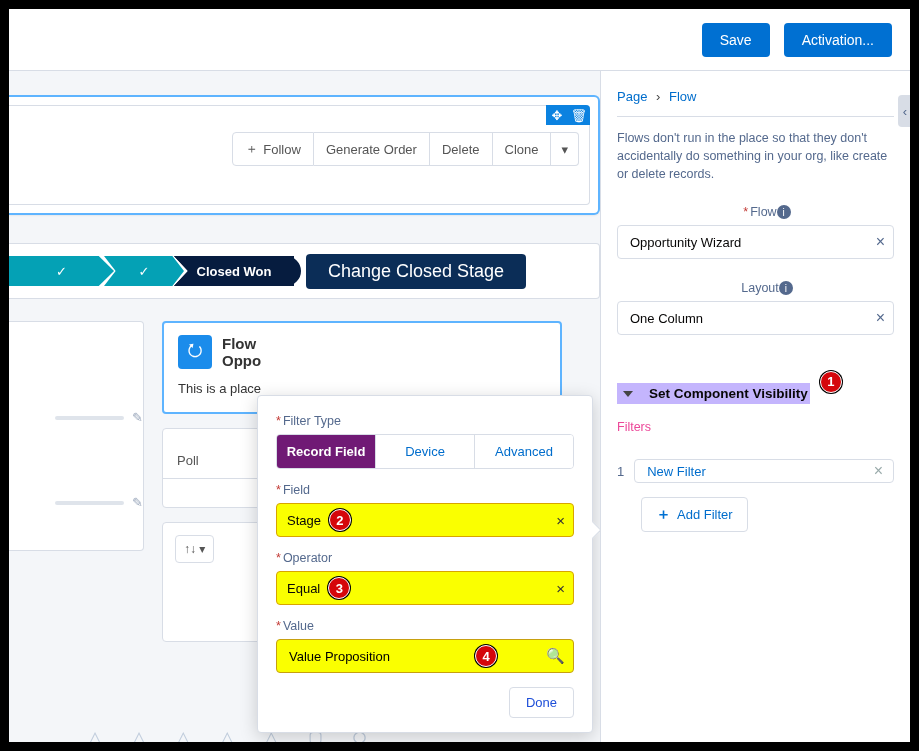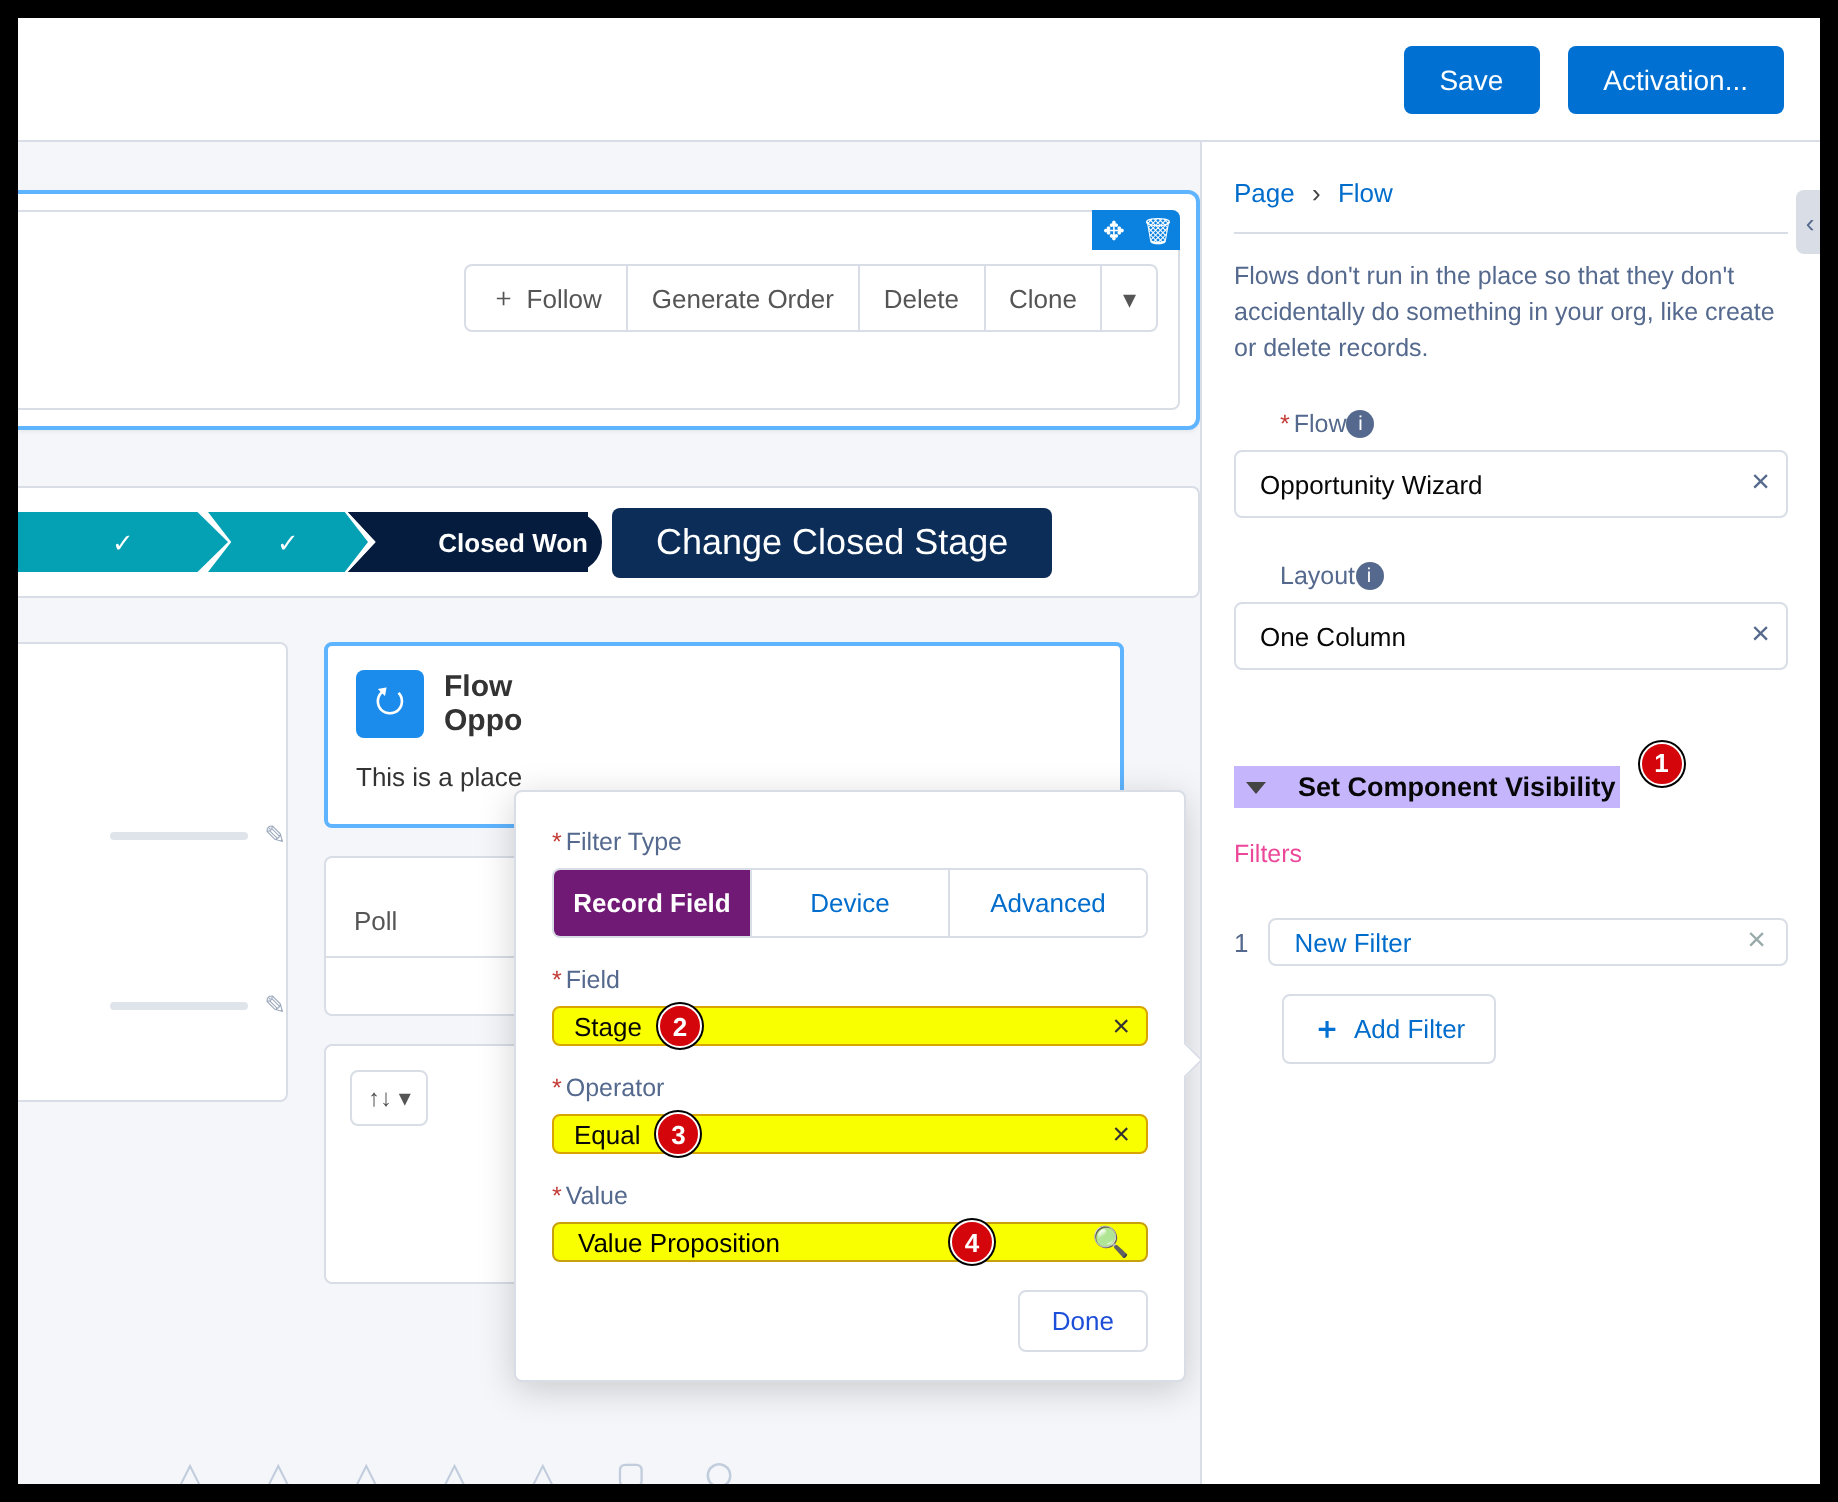--- a/index.html
+++ b/index.html
@@ -53,21 +53,21 @@
     border-left:1px solid #d8dde6;
     padding:18px 16px 0 16px;
     background:#fff;
     position:relative;
   }
   
   .breadcrumb { color:#006dcc; font-size:13px; margin-bottom:10px; }
   .breadcrumb .sep { color:#444; padding:0 5px; }
   hr.side { border:none; border-top:1px solid #d8dde6; margin:12px 0; }
   .info-text { color:#54698d; font-size:12.5px; line-height:1.45; }
-  .form-label { margin-top:22px; margin-bottom:6px; font-size:12.5px; color:#54698d; display:flex; align-items:center; justify-content:flex-start;margin-left:23px; }
+  .form-label { margin-top:22px; margin-bottom:6px; font-size:12.5px; color:#54698d; display:flex; align-items:center; justify-content:center;margin-left:23px; }
   .form-label .req { color:#c23934; margin-right:2px; }
   .form-label .info-icon { width:14px; height:14px; background:#54698d; color:#fff; border-radius:50%; font-size:10px; display:inline-flex; align-items:center; justify-content:center; }
   .combo {
     border:1px solid #d8dde6;
     border-radius:4px;
     height:34px;
     display:flex;
     align-items:center;
     padding:0 8px 0 12px;
     font-size:13px;
@@ -207,21 +207,21 @@
   .pop-lbl { font-size:12.5px; color:#54698d; margin-bottom:6px; }
   .pop-lbl .req { color:#c23934; margin-right:2px; }
   .seg-ctrl { display:flex; border:1px solid #d8dde6; border-radius:4px; overflow:hidden; margin-bottom:14px; }
   .seg-ctrl .seg { flex:1; text-align:center; padding:9px 0; font-size:13px; color:#006dcc; background:#fff; }
   .seg-ctrl .seg + .seg { border-left:1px solid #d8dde6; }
   .seg-ctrl .seg.active { background:#701a75; color:#fff; font-weight:600; }
   .hl-input {
     background:#faff00;
     border:1px solid #d8a400;
     border-radius:4px;
-    height:20px;
+    height:34px;
     display:flex; align-items:center; padding:0 8px 0 10px;
     font-size:13px;
     justify-content:space-between;
     margin-bottom:14px;
     position:relative;
   }
   .hl-input.search { border-color:#c7a00f; }
   .hl-input .rt { color:#333; font-size:15px; }
   .hl-input .badge-red { margin-left:8px; }
   .hl-input input { border:none; background:transparent; font-size:13px; outline:none; flex:1; }
@@ -273,21 +273,21 @@
               <polygon points="0,0 94,0 110,15 94,30 0,30" fill="#04a1b5"></polygon>
             </svg>
           <span class="seg-txt">✓</span>
         </div>
         <div class="path-seg seg-teal w2" style="margin-left:-22px;">
           <svg viewBox="0 0 110 30" preserveAspectRatio="none">
               <polygon points="0,0 94,0 110,15 94,30 0,30 16,15" fill="#04a1b5"></polygon>
             </svg>
           <span class="seg-txt">✓</span>
         </div>
-        <div class="path-seg seg-dark" style="margin-left:-22px;justify-content:flex-end;">
+        <div class="path-seg seg-dark" style="margin-left:-22px;">
           <svg viewBox="0 0 120 30" preserveAspectRatio="none">
               <polygon points="0,0 120,0 120,30 0,30 14,15" fill="#061c3f"></polygon>
               <path d="M120,0 A15,15 0 0 1 120,30" fill="#061c3f"></path>
             </svg>
           <svg viewBox="0 0 130 30" preserveAspectRatio="none" style="width:130px;">
               <path d="M0,0 L112,0 A15,15 0 0 1 112,30 L0,30 L14,15 Z" fill="#061c3f"></path>
             </svg>
           <span class="seg-txt">Closed Won</span>
         </div>
         <button class="btn-stage">Change Closed Stage</button>

